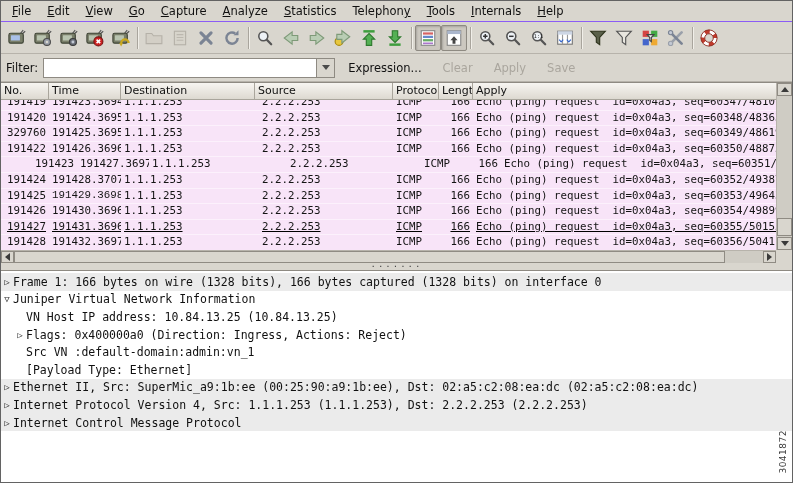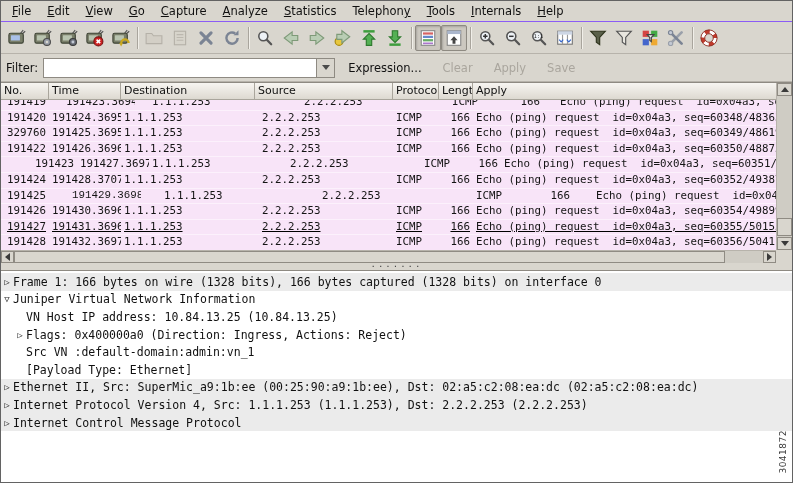--- a/index.html
+++ b/index.html
@@ -353,21 +353,21 @@
     <div class="pl-header">
         <div class="pl-hcell" style="width: 48px;">No.</div>
         <div class="pl-hcell" style="width: 72px;">Time</div>
         <div class="pl-hcell" style="width: 134px;">Destination</div>
         <div class="pl-hcell" style="width: 138px;">Source</div>
         <div class="pl-hcell" style="width: 46px;">Protocol</div>
         <div class="pl-hcell" style="width: 34px;">Length</div>
         <div class="pl-hcell" style="width: 305px;">Apply</div>
       </div>
     <div class="pl-rows">
-        <div class="pl-row" style="background: rgb(248, 228, 248); gap: 14px;">
+        <div class="pl-row" style="background: rgb(248, 228, 248);">
           <span class="pl-cell" style="width: 48px; text-align: right;">191419</span>
           <span class="pl-cell" style="width: 72px; text-align: left;">191423.3694</span>
           <span class="pl-cell" style="width: 138px; text-align: left;">1.1.1.253</span>
           <span class="pl-cell" style="width: 134px; text-align: left;">2.2.2.253</span>
           <span class="pl-cell" style="width: 46px; text-align: left;">ICMP</span>
           <span class="pl-cell" style="width: 34px; text-align: right;">166</span>
           <span class="pl-cell" style="width: 305px; text-align: left;">Echo (ping) request  id=0x04a3, seq=60347/48107</span>
         </div>
         <div class="pl-row" style="background: rgb(248, 228, 248);">
           <span class="pl-cell" style="width: 48px; text-align: right;">191420</span>
@@ -407,21 +407,21 @@
         </div>
         <div class="pl-row" style="background: rgb(248, 228, 248);">
           <span class="pl-cell" style="width: 48px; text-align: right;">191424</span>
           <span class="pl-cell" style="width: 72px; text-align: left;">191428.3707</span>
           <span class="pl-cell" style="width: 138px; text-align: left;">1.1.1.253</span>
           <span class="pl-cell" style="width: 134px; text-align: left;">2.2.2.253</span>
           <span class="pl-cell" style="width: 46px; text-align: left;">ICMP</span>
           <span class="pl-cell" style="width: 34px; text-align: right;">166</span>
           <span class="pl-cell" style="width: 305px; text-align: left;">Echo (ping) request  id=0x04a3, seq=60352/49387</span>
         </div>
-        <div class="pl-row" style="background: rgb(248, 228, 248); gap: 20px;">
+        <div class="pl-row" style="background: rgb(248, 228, 248);">
           <span class="pl-cell" style="width: 48px; text-align: right;">191425</span>
           <span class="pl-cell" style="width: 72px; text-align: center; font-family: Liberation Mono, monospace;">191429.3698</span>
           <span class="pl-cell" style="width: 138px; text-align: left;">1.1.1.253</span>
           <span class="pl-cell" style="width: 134px; text-align: left;">2.2.2.253</span>
           <span class="pl-cell" style="width: 46px; text-align: left;">ICMP</span>
           <span class="pl-cell" style="width: 34px; text-align: right;">166</span>
           <span class="pl-cell" style="width: 305px; text-align: left;">Echo (ping) request  id=0x04a3, seq=60353/49643</span>
         </div>
         <div class="pl-row" style="background: rgb(248, 228, 248);">
           <span class="pl-cell" style="width: 48px; text-align: right;">191426</span>

